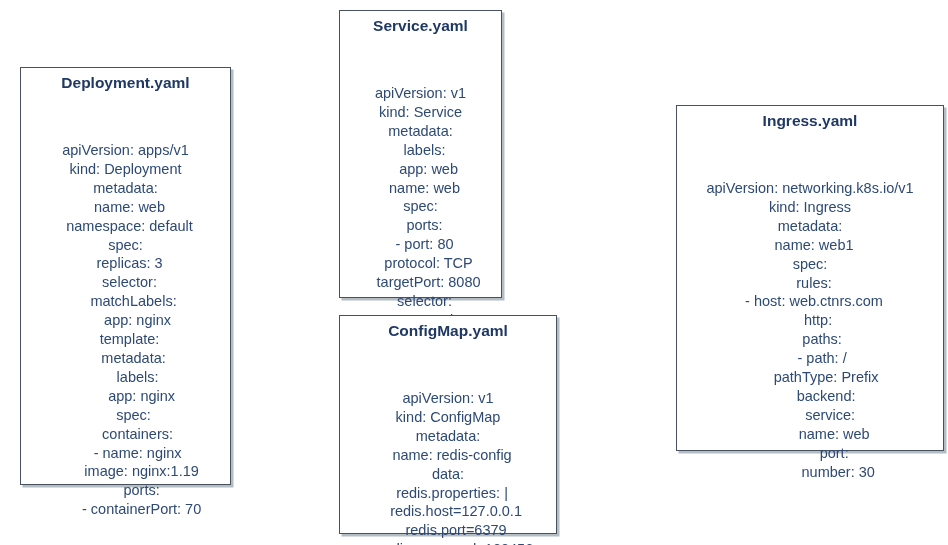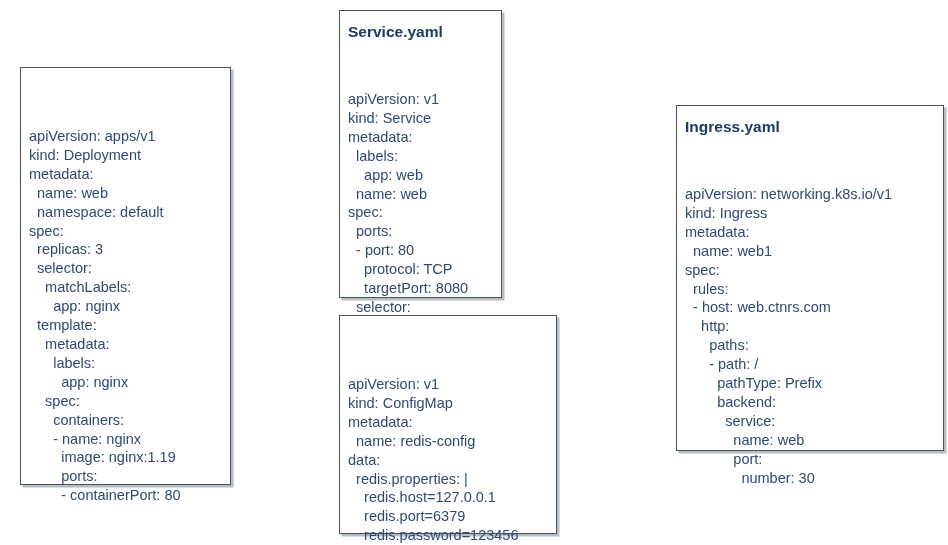--- a/index.html
+++ b/index.html
@@ -17,21 +17,22 @@
     height:545px;
     background:var(--bg);
     font-family:"Liberation Sans","DejaVu Sans",sans-serif;
     overflow:hidden;
   }
   .yaml-card{
     position:absolute;
     background:var(--bg);
     border:1.5px solid var(--border-color);
     box-shadow:2.5px 2.5px 0 var(--shadow-color);
-    padding:11px 8px;
+    padding:5px 8px;
+    text-align:center;
   }
   .yaml-title{
     display:block;
     font-size:15.5px;
     line-height:20px;
     font-weight:bold;
     color:var(--title-color);
     margin-bottom:17px;
     white-space:pre;
   }
@@ -46,60 +47,62 @@
   #card-service   {left:339px; top:10px;  width:163px; height:288px;}
   #card-configmap {left:339px; top:315px; width:218px; height:219px;}
   #card-ingress   {left:676px; top:105px; width:268px; height:346px;}
 </style>
 </head>
 <body>
 
 <div class="canvas">
 
   <div class="yaml-card" id="card-deployment">
+    <span class="yaml-title">Deployment.yaml</span>
     <div class="yaml-body">apiVersion: apps/v1
 kind: Deployment
 metadata:
   name: web
   namespace: default
 spec:
   replicas: 3
   selector:
     matchLabels:
       app: nginx
   template:
     metadata:
       labels:
         app: nginx
     spec:
       containers:
       - name: nginx
         image: nginx:1.19
         ports:
-        - containerPort: 80</div>
+        - containerPort: 70</div>
   </div>
 
   <div class="yaml-card" id="card-service">
     <span class="yaml-title">Service.yaml</span>
     <div class="yaml-body">apiVersion: v1
 kind: Service
 metadata:
   labels:
     app: web
   name: web
 spec:
   ports:
   - port: 80
     protocol: TCP
     targetPort: 8080
   selector:
     app: web</div>
   </div>
 
   <div class="yaml-card" id="card-configmap">
+    <span class="yaml-title">ConfigMap.yaml</span>
     <div class="yaml-body">apiVersion: v1
 kind: ConfigMap
 metadata:
   name: redis-config
 data:
   redis.properties: |
     redis.host=127.0.0.1
     redis.port=6379
     redis.password=123456</div>
   </div>

